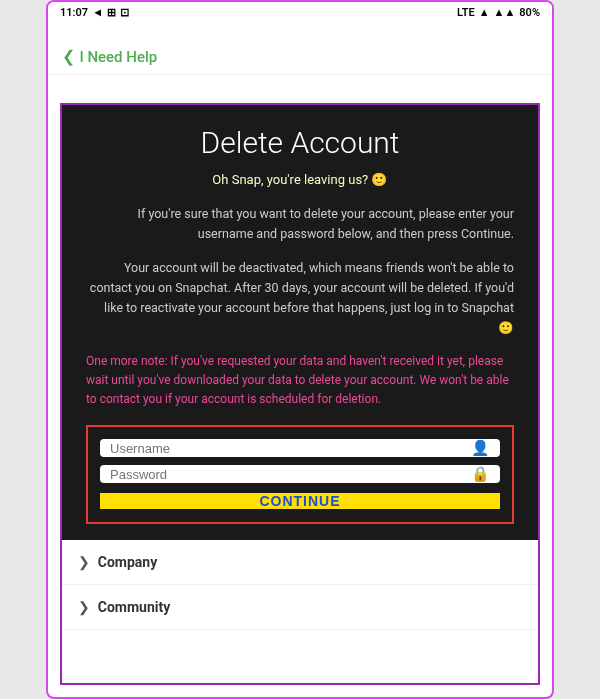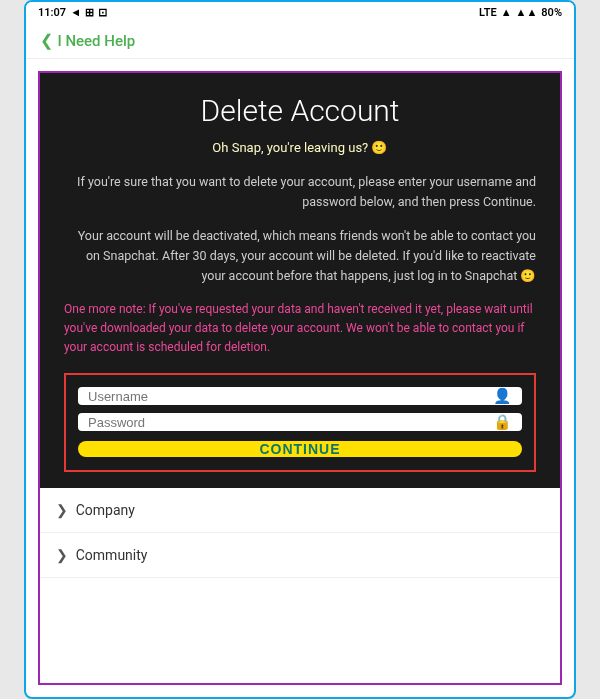--- a/index.html
+++ b/index.html
@@ -5,28 +5,29 @@
     * { box-sizing: border-box; margin: 0; padding: 0; }
     body {
       background: #e8e8e8;
       display: flex;
       justify-content: center;
       align-items: center;
       min-height: 100vh;
       font-family: -apple-system, BlinkMacSystemFont, 'Segoe UI', Roboto, sans-serif;
     }
     .phone-frame {
-      width: 552px;
+      width: 508px;
       height: 699px;
       background: #fff;
-      border: 2px solid #0ea5e9;
+      border: 2px solid #d946ef;
       border-radius: 8px;
       overflow: hidden;
       display: flex;
       flex-direction: column;
+      gap: 16px;
     }
     .status-bar {
       background: #fff;
       display: flex;
       justify-content: space-between;
       align-items: center;
       padding: 4px 12px;
       font-size: 11px;
       font-weight: 600;
       color: #000;
@@ -128,25 +129,25 @@
       background: transparent;
     }
     .input-icon {
       color: #999;
       font-size: 15px;
       margin-left: 6px;
     }
     .continue-btn {
       background: #FFE000;
       border: none;
-      border-radius: 16px;
+      border-radius: 0;
       width: 100%;
       font-size: 14px;
       font-weight: 700;
-      color: #0f766e;
+      color: #1d4ed8;
       cursor: pointer;
       letter-spacing: 1px;
       text-transform: uppercase;
     }
     .white-section {
       background: #fff;
       flex: 1;
     }
     .menu-item {
       padding: 14px 16px;
@@ -156,21 +157,21 @@
       gap: 8px;
       cursor: pointer;
     }
     .menu-item-chevron {
       color: #555;
       font-size: 14px;
     }
     .menu-item-label {
       font-size: 14px;
       color: #333;
-      font-weight: 400;
+      font-weight: 700;
     }
   </style>
 </head>
 <body>
 
 <div class="phone-frame">
 
   <div class="status-bar">
     <div class="status-left">
       <span>11:07</span>

